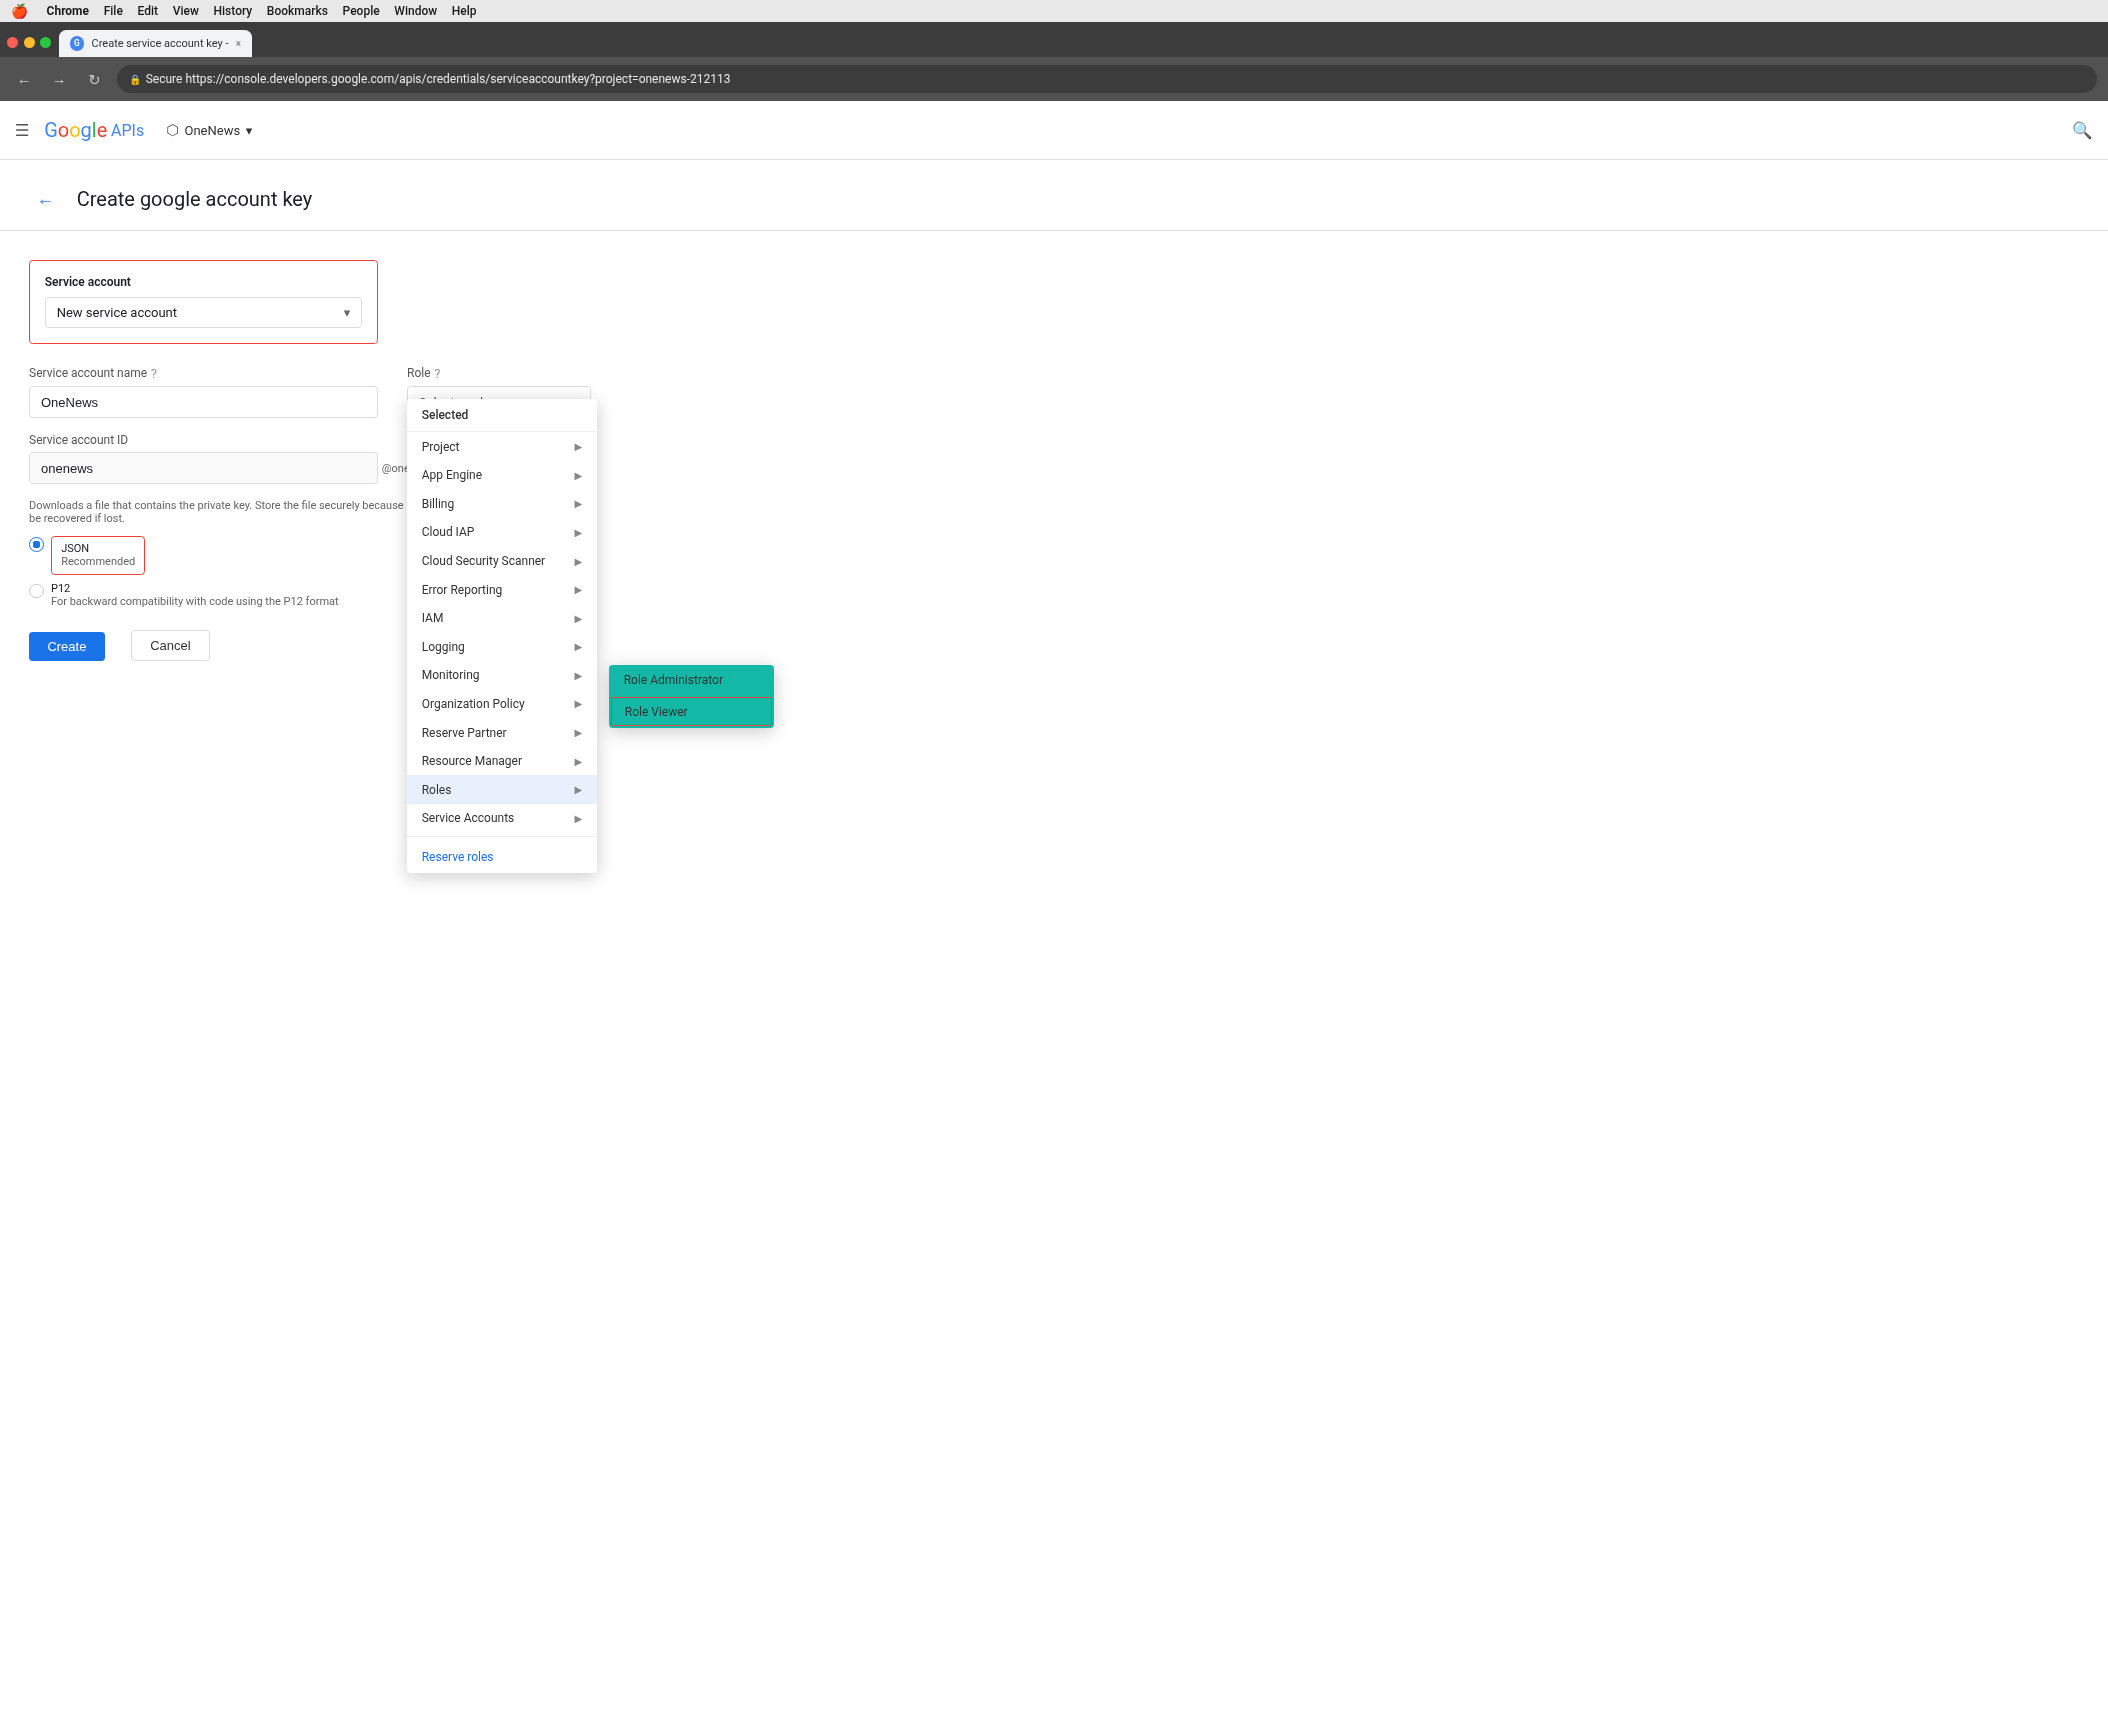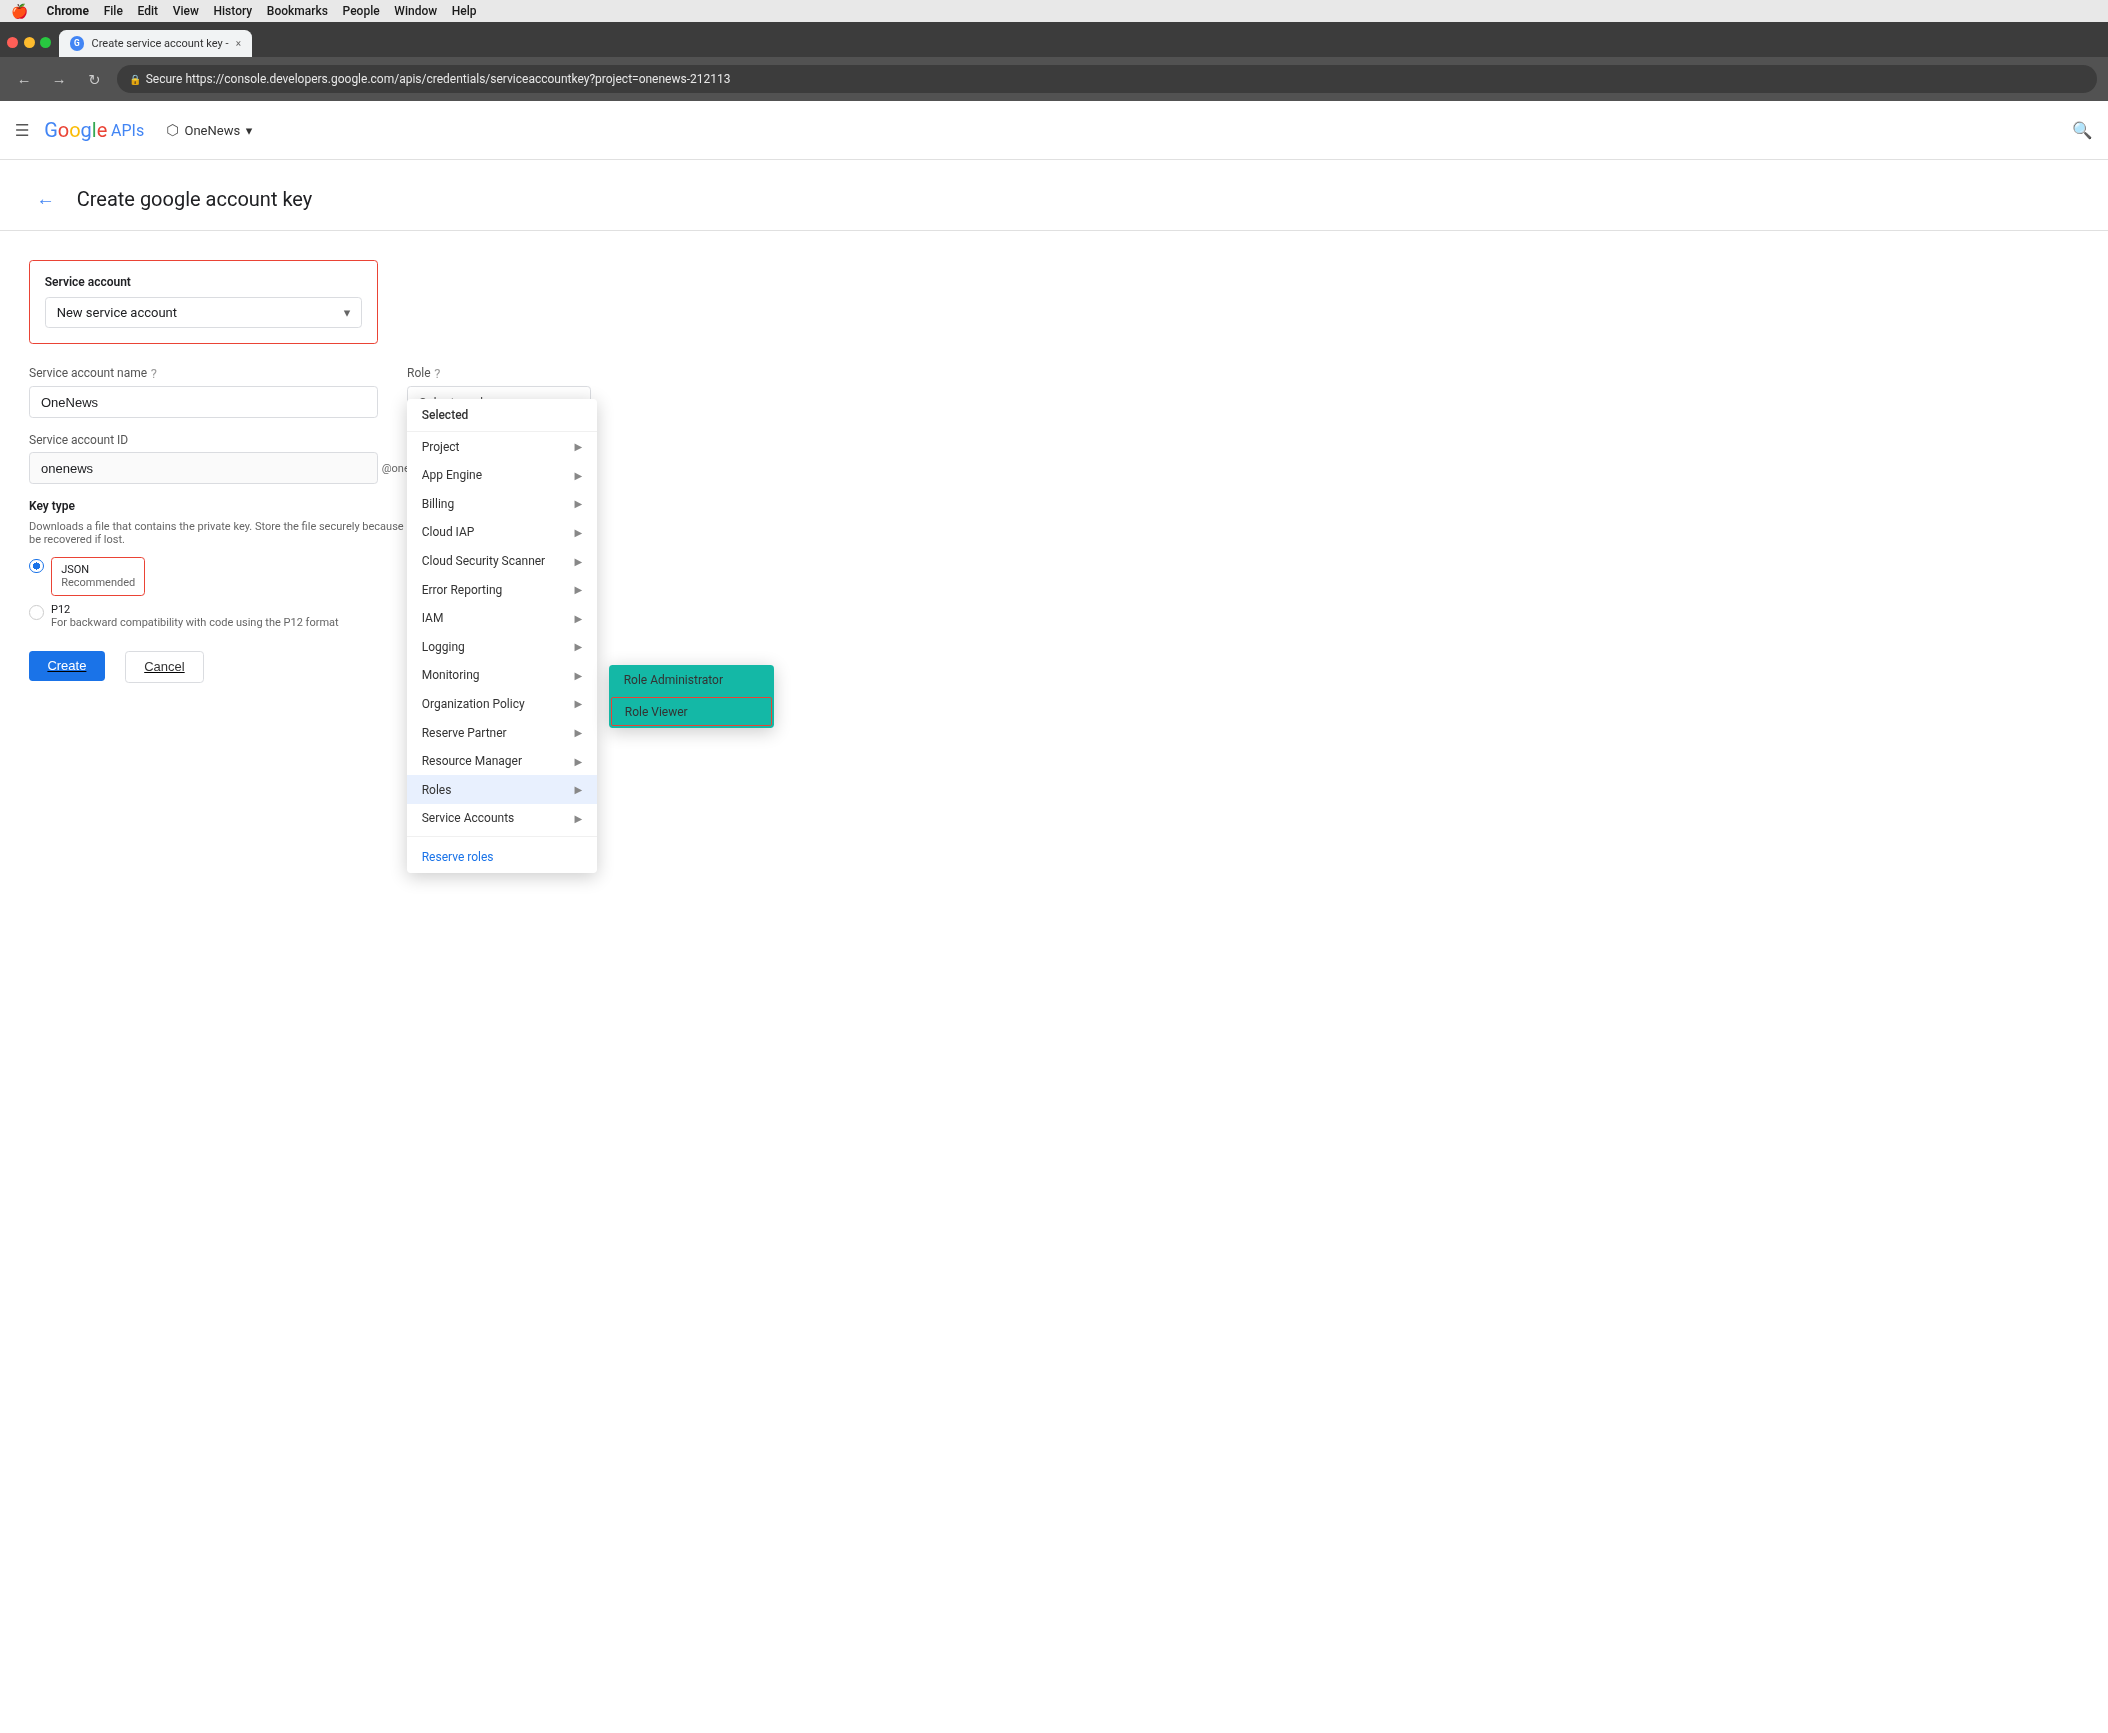--- a/index.html
+++ b/index.html
@@ -305,24 +305,23 @@
       flex-shrink: 0;
     }
     .radio-circle.selected {
       border-color: #1a73e8;
       background: radial-gradient(circle, #1a73e8 40%, white 40%);
     }
 
     
     .action-buttons {
       display: flex;
-      gap: 20px;
-      align-items: flex-start;
+      gap: 26px;
+      align-items: flex-end;
       margin-top: 7.3px;
-      text-decoration: underline;
     }
     .btn-create {
       background: #1a73e8;
       color: white;
       border: none;
       border-radius: 3.7px;
       padding: 7.3px 18.4px;
       font-size: 13px;
       cursor: pointer;
       font-weight: 500;
@@ -565,21 +564,20 @@
 
     <div class="sa-id-section">
       <div class="input-label">Service account ID</div>
       <div class="sa-id-row">
         <input class="sa-id-input" type="text" value="onenews" style="">
         <span class="sa-id-suffix">@onenews-212113.iam.gs...</span>
       </div>
     </div>
 
     <div class="key-type-section">
-      <div class="field-label">Key type</div>
       <div class="key-type-desc">Downloads a file that contains the private key. Store the file securely because it cannot be recovered if lost.</div>
 
       <div class="radio-option">
         <div class="radio-circle selected"></div>
         <div class="radio-box">
           <span class="radio-label">JSON</span>
           <span class="radio-sublabel">Recommended</span>
         </div>
       </div>
 

